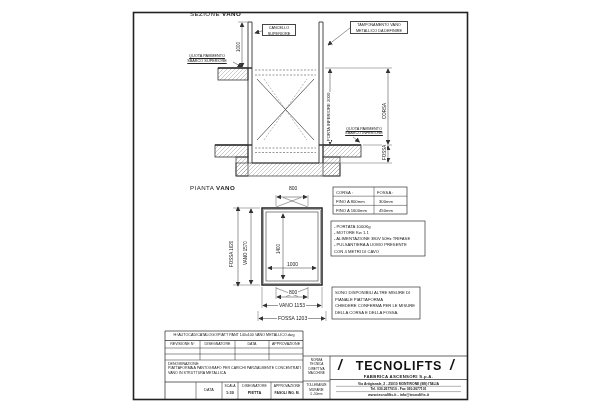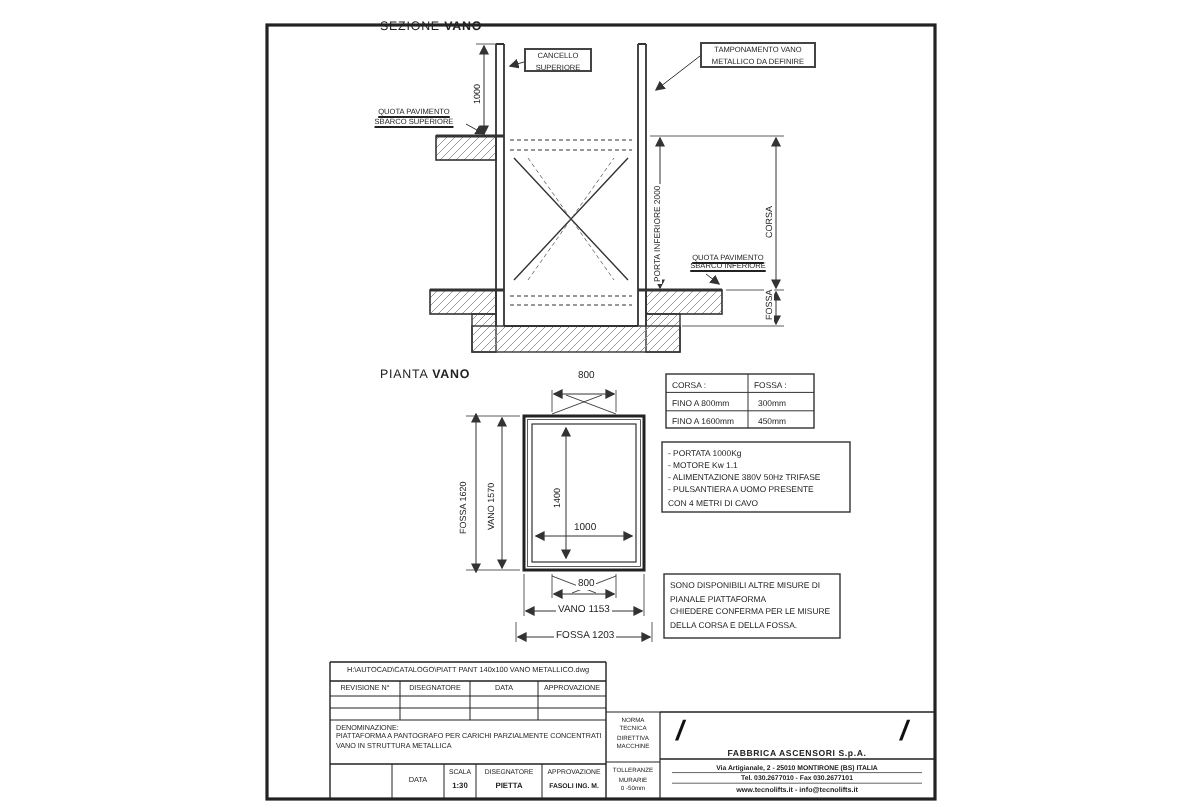--- a/index.html
+++ b/index.html
@@ -219,20 +219,22 @@
     <div>DIRETTIVA</div>
     <div>MACCHINE</div>
   </div>
   <div class="t ctr" style="left:304px;top:383px;width:25px;font-size:3.1px;line-height:4.5px;">
     <div>TOLLERANZE</div>
     <div>MURARIE</div>
     <div>0 -50mm</div>
   </div>
 
   <div class="t" style="left:338px;top:357px;font-size:14px;font-weight:bold;font-style:italic;color:#111;">/</div>
+  <div class="t" style="left:349px;top:359px;width:100px;text-align:center;font-size:12.5px;
+       font-weight:800;letter-spacing:.8px;color:#111;">TECNOLIFTS</div>
   <div class="t" style="left:450px;top:357px;font-size:14px;font-weight:bold;font-style:italic;color:#111;">/</div>
 
   <div class="t ctr" style="left:330px;top:373.5px;width:137px;font-size:4.3px;font-weight:bold;letter-spacing:.3px;">FABBRICA ASCENSORI S.p.A.</div>
   <div class="t ctr" style="left:330px;top:381.5px;width:137px;font-size:3.4px;font-weight:bold;">Via Artigianale, 2 - 25010 MONTIRONE (BS) ITALIA</div>
   <div class="t ctr" style="left:330px;top:387px;width:137px;font-size:3.4px;font-weight:bold;">Tel. 030.2677010 - Fax 030.2677101</div>
   <div class="t ctr" style="left:330px;top:392.5px;width:137px;font-size:3.6px;font-weight:800;">www.tecnolifts.it - info@tecnolifts.it</div>
 
 </div>
 
 </body></html>

